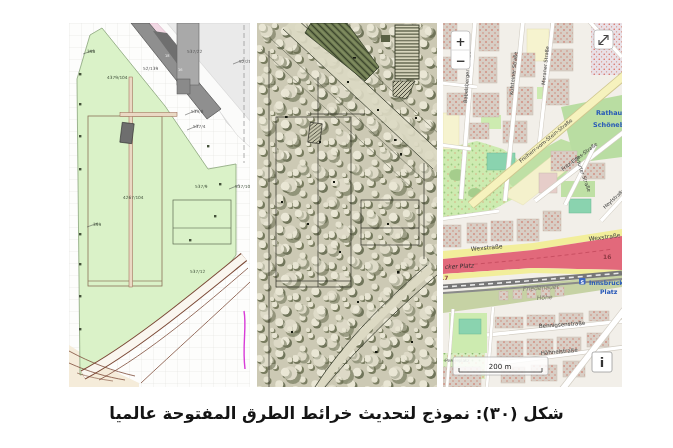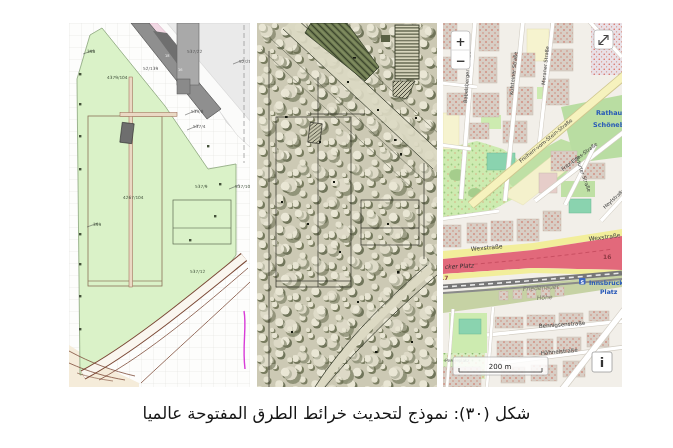--- a/index.html
+++ b/index.html
@@ -4,21 +4,21 @@
 <style>
   html,body{margin:0;padding:0;background:#ffffff;}
   #page{position:relative;width:673px;height:448px;background:#ffffff;overflow:hidden;
         font-family:"DejaVu Sans",sans-serif;}
   .panel{position:absolute;top:23px;height:364px;display:block;}
   #panel-left{left:69px;width:181px;}
   #panel-mid{left:257px;width:180px;}
   #panel-right{left:443px;width:179px;}
   #caption{position:absolute;top:404px;left:0;width:673px;text-align:center;
            direction:rtl;font-family:"DejaVu Sans",sans-serif;font-size:16.5px;
-           font-weight:400;color:#141414;}
+           font-weight:700;color:#141414;}
   svg text{font-family:"DejaVu Sans",sans-serif;}
 </style>
 </head>
 <body>
 
 <div id="page">
 
   <svg id="panel-left" class="panel" viewBox="0 0 181 364">
     <defs>
       <pattern id="pgrid" width="12" height="12" patternUnits="userSpaceOnUse">

